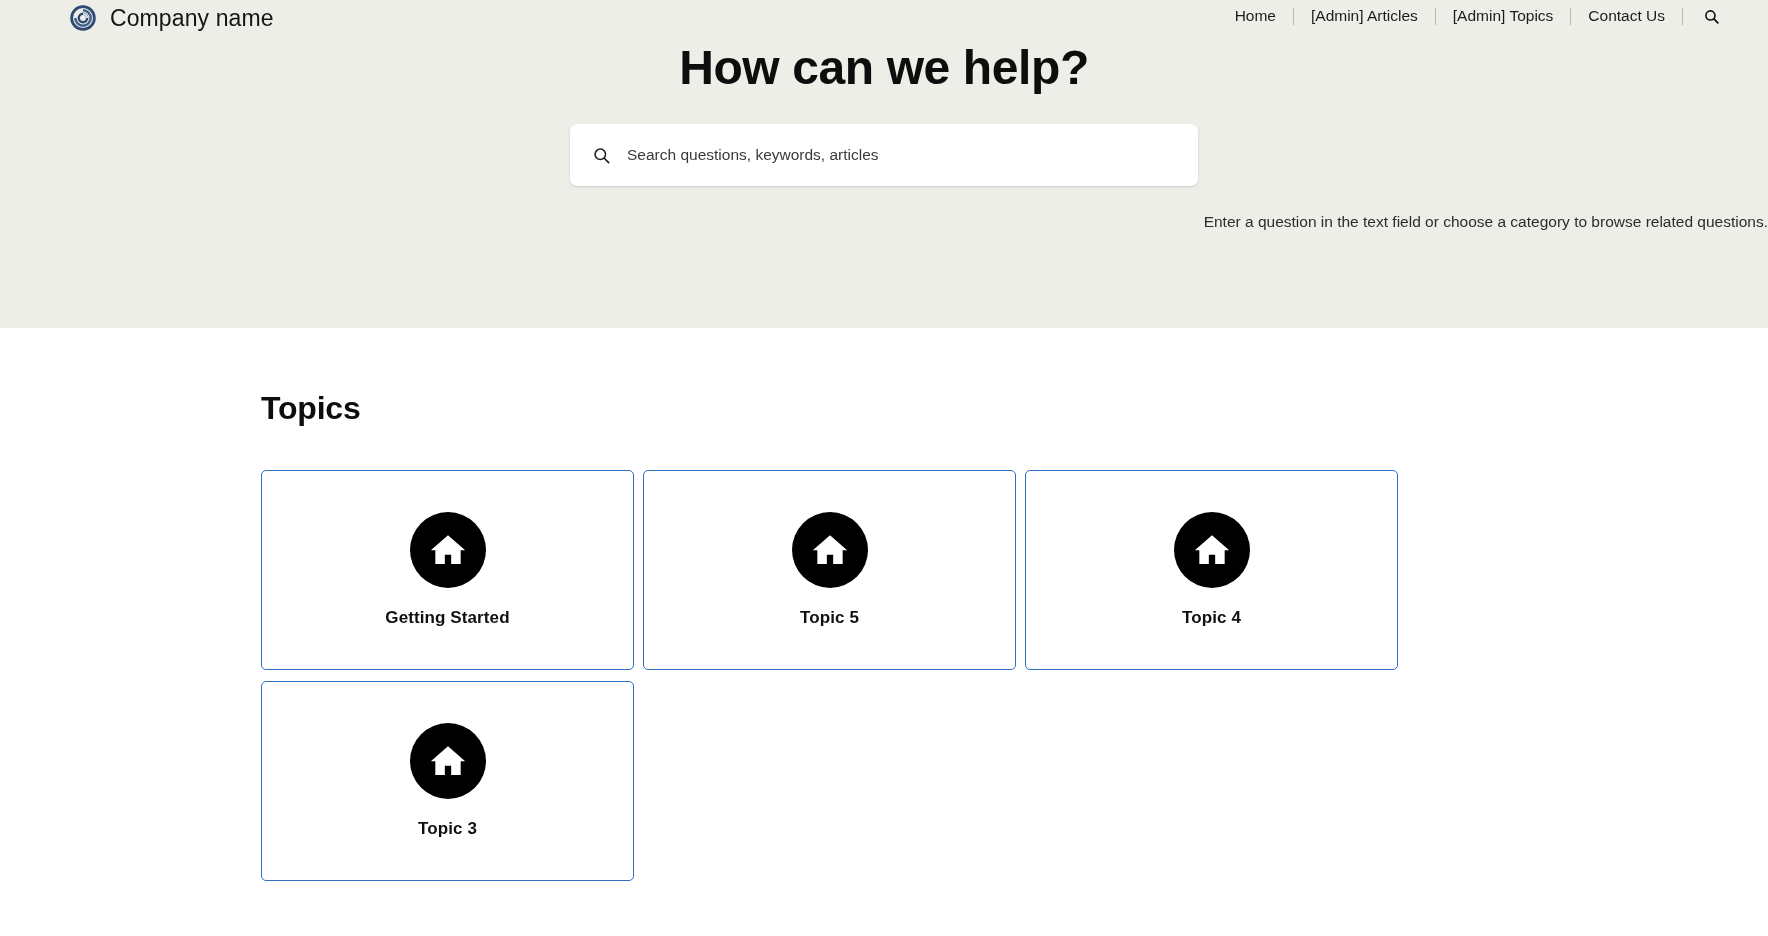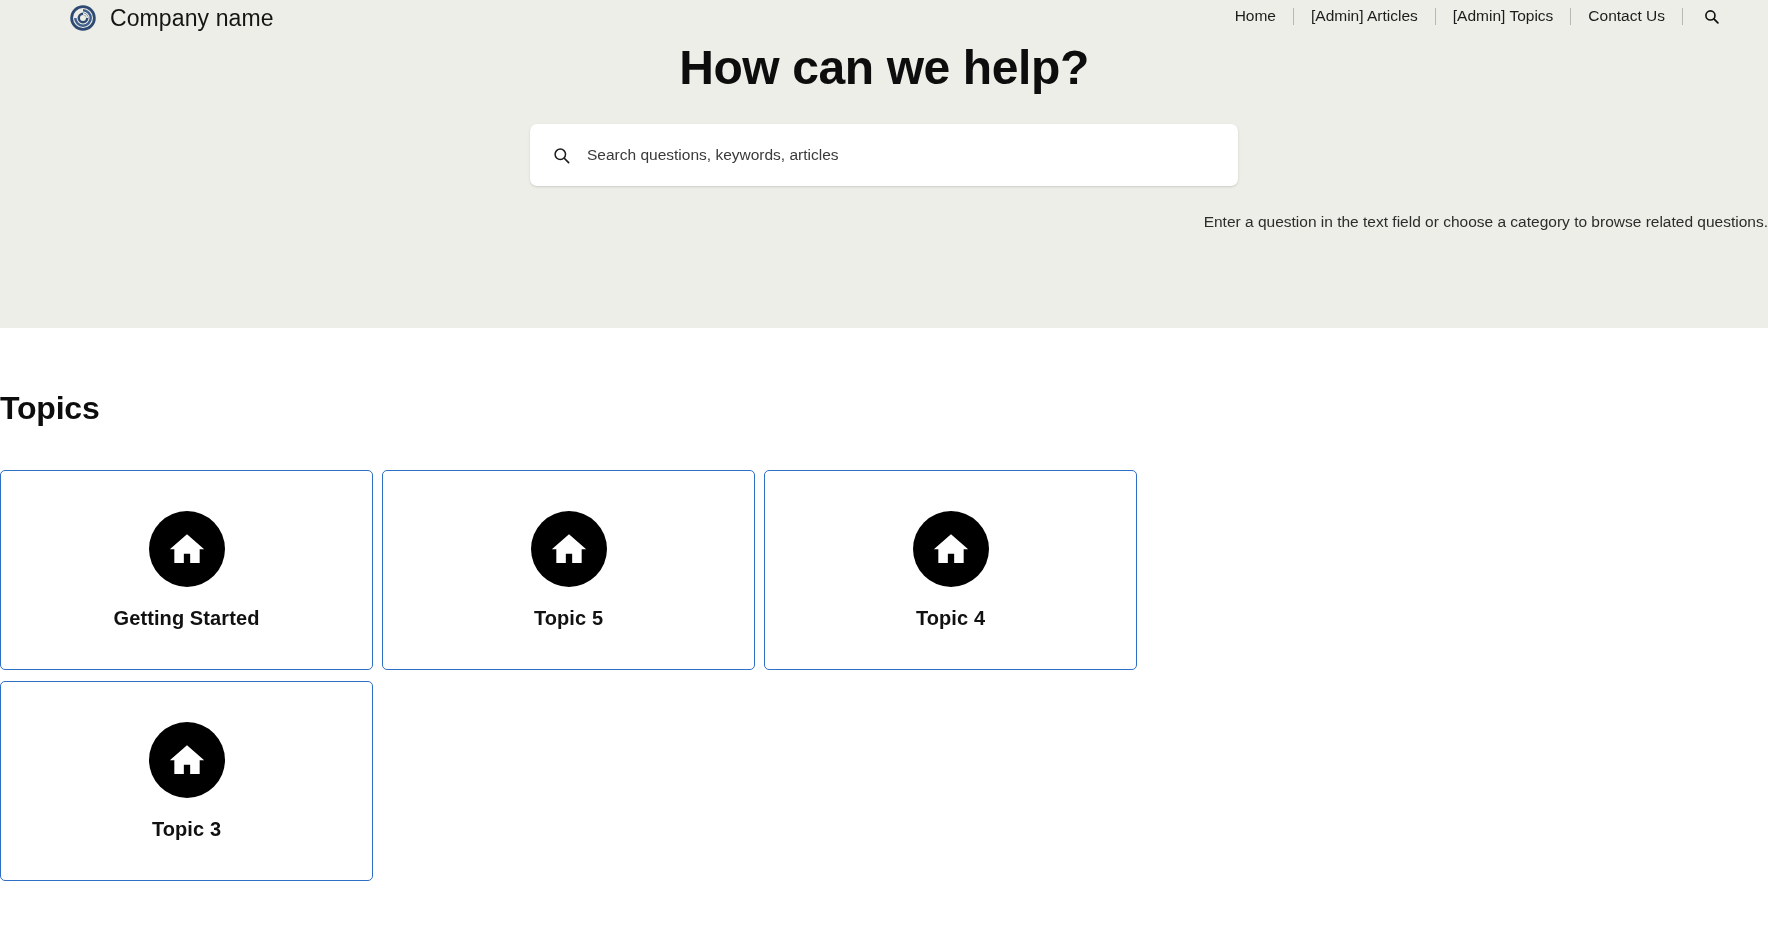--- a/index.html
+++ b/index.html
@@ -91,21 +91,21 @@
     text-align: center;
     font-size: 48px;
     font-weight: bold;
     letter-spacing: -0.4px;
     color: #0d0d0d;
     margin-top: 4px;
     line-height: 1.15;
   }
 
   .searchbox {
-    width: 708px;
+    width: 628px;
     height: 62px;
     margin: 29px auto 0 auto;
     background: #ffffff;
     border-radius: 7px;
     display: flex;
     align-items: center;
     padding: 0 22px;
     box-shadow: 0 1px 3px rgba(0,0,0,0.10), 0 1px 1px rgba(0,0,0,0.05);
   }
 
@@ -142,20 +142,21 @@
 
   
   .topics-section {
     width: 1768px;
     background: #ffffff;
     padding: 0 0 0 0;
   }
 
   .topics-inner {
     width: 1343px;
+    margin-left: 261px;
   }
 
   .topics-title {
     font-size: 32px;
     font-weight: bold;
     color: #0d0d0d;
     padding-top: 62px;
     letter-spacing: -0.2px;
   }
 
@@ -185,21 +186,21 @@
     border-radius: 50%;
     background: #000000;
     display: flex;
     align-items: center;
     justify-content: center;
     flex: 0 0 auto;
   }
 
   .topic-label {
     margin-top: 20px;
-    font-size: 20px;
+    font-size: 17px;
     font-weight: bold;
     color: #111111;
     text-align: center;
     letter-spacing: 0.1px;
   }
 </style>
 </head>
 <body>
 
 <div class="hero">

